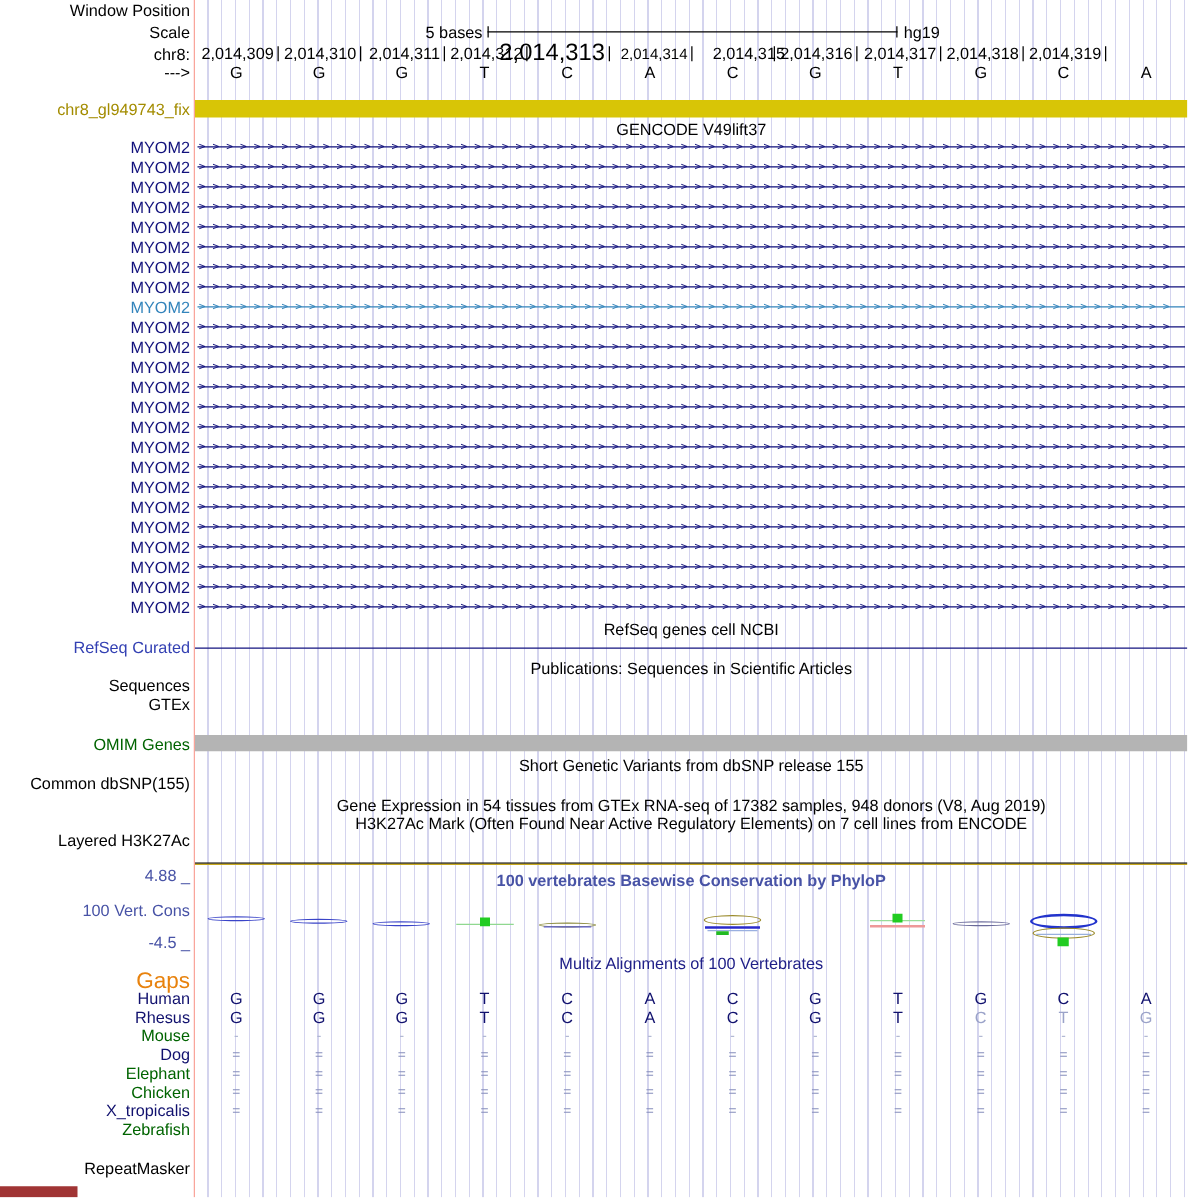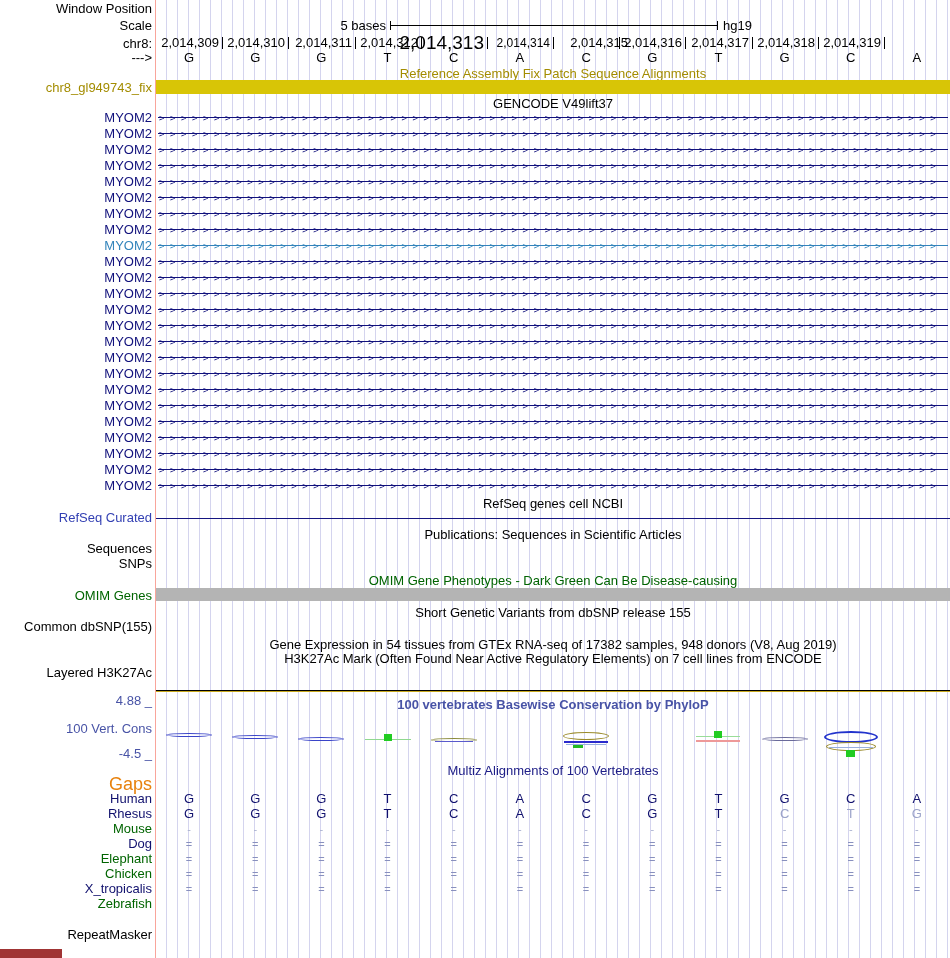--- a/index.html
+++ b/index.html
@@ -68,21 +68,20 @@
       <div style="position: absolute; left: 297.75px; top: 0px; transform: translateX(-50%); font-size: 13px; line-height: 14px;">C</div>
       <div style="position: absolute; left: 363.917px; top: 0px; transform: translateX(-50%); font-size: 13px; line-height: 14px;">A</div>
       <div style="position: absolute; left: 430.083px; top: 0px; transform: translateX(-50%); font-size: 13px; line-height: 14px;">C</div>
       <div style="position: absolute; left: 496.25px; top: 0px; transform: translateX(-50%); font-size: 13px; line-height: 14px;">G</div>
       <div style="position: absolute; left: 562.417px; top: 0px; transform: translateX(-50%); font-size: 13px; line-height: 14px;">T</div>
       <div style="position: absolute; left: 628.583px; top: 0px; transform: translateX(-50%); font-size: 13px; line-height: 14px;">G</div>
       <div style="position: absolute; left: 694.75px; top: 0px; transform: translateX(-50%); font-size: 13px; line-height: 14px;">C</div>
       <div style="position: absolute; left: 760.917px; top: 0px; transform: translateX(-50%); font-size: 13px; line-height: 14px;">A</div>
     </div>
 
-  <div class="ctitle" style="top: 67px; color: rgb(163, 140, 0);">Reference Assembly Fix Patch Sequence Alignments</div>
   <div class="bar" style="top: 80px; height: 14px; background: rgb(216, 197, 6);" id="fix-bar"></div>
   <div class="side" style="top: 81px; color: rgb(163, 140, 0);" id="fix-label">chr8_gl949743_fix</div>
 
   <div class="ctitle" style="top:97px">GENCODE V49lift37</div>
   <div id="gencode-rows">
       <div style="position: absolute; left: 0px; top: 110px; width: 152px; height: 16px; text-align: right; font-size: 13px; line-height: 15px; color: rgb(17, 17, 124);">MYOM2</div>
       <div style="position: absolute; left: 156px; top: 110px; width: 794px; height: 16px; overflow: hidden; color: rgb(17, 17, 124);">
         <div style="position: absolute; left: 2px; right: 2px; top: 7px; height: 1px; background: currentcolor;"></div>
         <div style="position: absolute; left: 3px; top: 0px; font-family: &quot;DejaVu Sans Mono&quot;, monospace; font-size: 9px; line-height: 16px; letter-spacing: 5.6px; white-space: nowrap;">&gt;&gt;&gt;&gt;&gt;&gt;&gt;&gt;&gt;&gt;&gt;&gt;&gt;&gt;&gt;&gt;&gt;&gt;&gt;&gt;&gt;&gt;&gt;&gt;&gt;&gt;&gt;&gt;&gt;&gt;&gt;&gt;&gt;&gt;&gt;&gt;&gt;&gt;&gt;&gt;&gt;&gt;&gt;&gt;&gt;&gt;&gt;&gt;&gt;&gt;&gt;&gt;&gt;&gt;&gt;&gt;&gt;&gt;&gt;&gt;&gt;&gt;&gt;&gt;&gt;&gt;&gt;&gt;&gt;&gt;&gt;</div>
       </div>
@@ -202,23 +201,22 @@
         <div style="position: absolute; left: 3px; top: 0px; font-family: &quot;DejaVu Sans Mono&quot;, monospace; font-size: 9px; line-height: 16px; letter-spacing: 5.6px; white-space: nowrap;">&gt;&gt;&gt;&gt;&gt;&gt;&gt;&gt;&gt;&gt;&gt;&gt;&gt;&gt;&gt;&gt;&gt;&gt;&gt;&gt;&gt;&gt;&gt;&gt;&gt;&gt;&gt;&gt;&gt;&gt;&gt;&gt;&gt;&gt;&gt;&gt;&gt;&gt;&gt;&gt;&gt;&gt;&gt;&gt;&gt;&gt;&gt;&gt;&gt;&gt;&gt;&gt;&gt;&gt;&gt;&gt;&gt;&gt;&gt;&gt;&gt;&gt;&gt;&gt;&gt;&gt;&gt;&gt;&gt;&gt;&gt;</div>
       </div>
     </div>
 
   <div class="ctitle" style="top:497px">RefSeq genes cell NCBI</div>
   <div class="side" style="top: 511px; color: rgb(51, 64, 179);" id="refseq-label">RefSeq Curated</div>
   <div class="bar" style="top: 518px; height: 1px; background: rgb(21, 21, 128);" id="refseq-line"></div>
 
   <div class="ctitle" style="top:528px">Publications: Sequences in Scientific Articles</div>
   <div class="side" style="top:542px">Sequences</div>
-  <div class="side" style="top:557px">SNPs</div>
-
-  <div class="ctitle" style="top: 574px; color: rgb(0, 100, 0);" id="omim-title">OMIM Gene Phenotypes - Dark Green Can Be Disease-causing</div>
+  <div class="side" style="top:557px">GTEx</div>
+
   <div class="bar" style="top: 588px; height: 13px; background: rgb(180, 180, 180);" id="omim-bar"></div>
   <div class="side" style="top: 589px; color: rgb(0, 100, 0);" id="omim-label">OMIM Genes</div>
 
   <div class="ctitle" style="top:606px">Short Genetic Variants from dbSNP release 155</div>
   <div class="side" style="top:620px">Common dbSNP(155)</div>
 
   <div class="ctitle" style="top:638px">Gene Expression in 54 tissues from GTEx RNA-seq of 17382 samples, 948 donors (V8, Aug 2019)</div>
   <div class="ctitle" style="top:652px">H3K27Ac Mark (Often Found Near Active Regulatory Elements) on 7 cell lines from ENCODE</div>
   <div class="side" style="top:666px">Layered H3K27Ac</div>
   <div class="bar" style="top: 690px; height: 1px; background: rgb(0, 0, 0);" id="h3k-line-top"></div>

